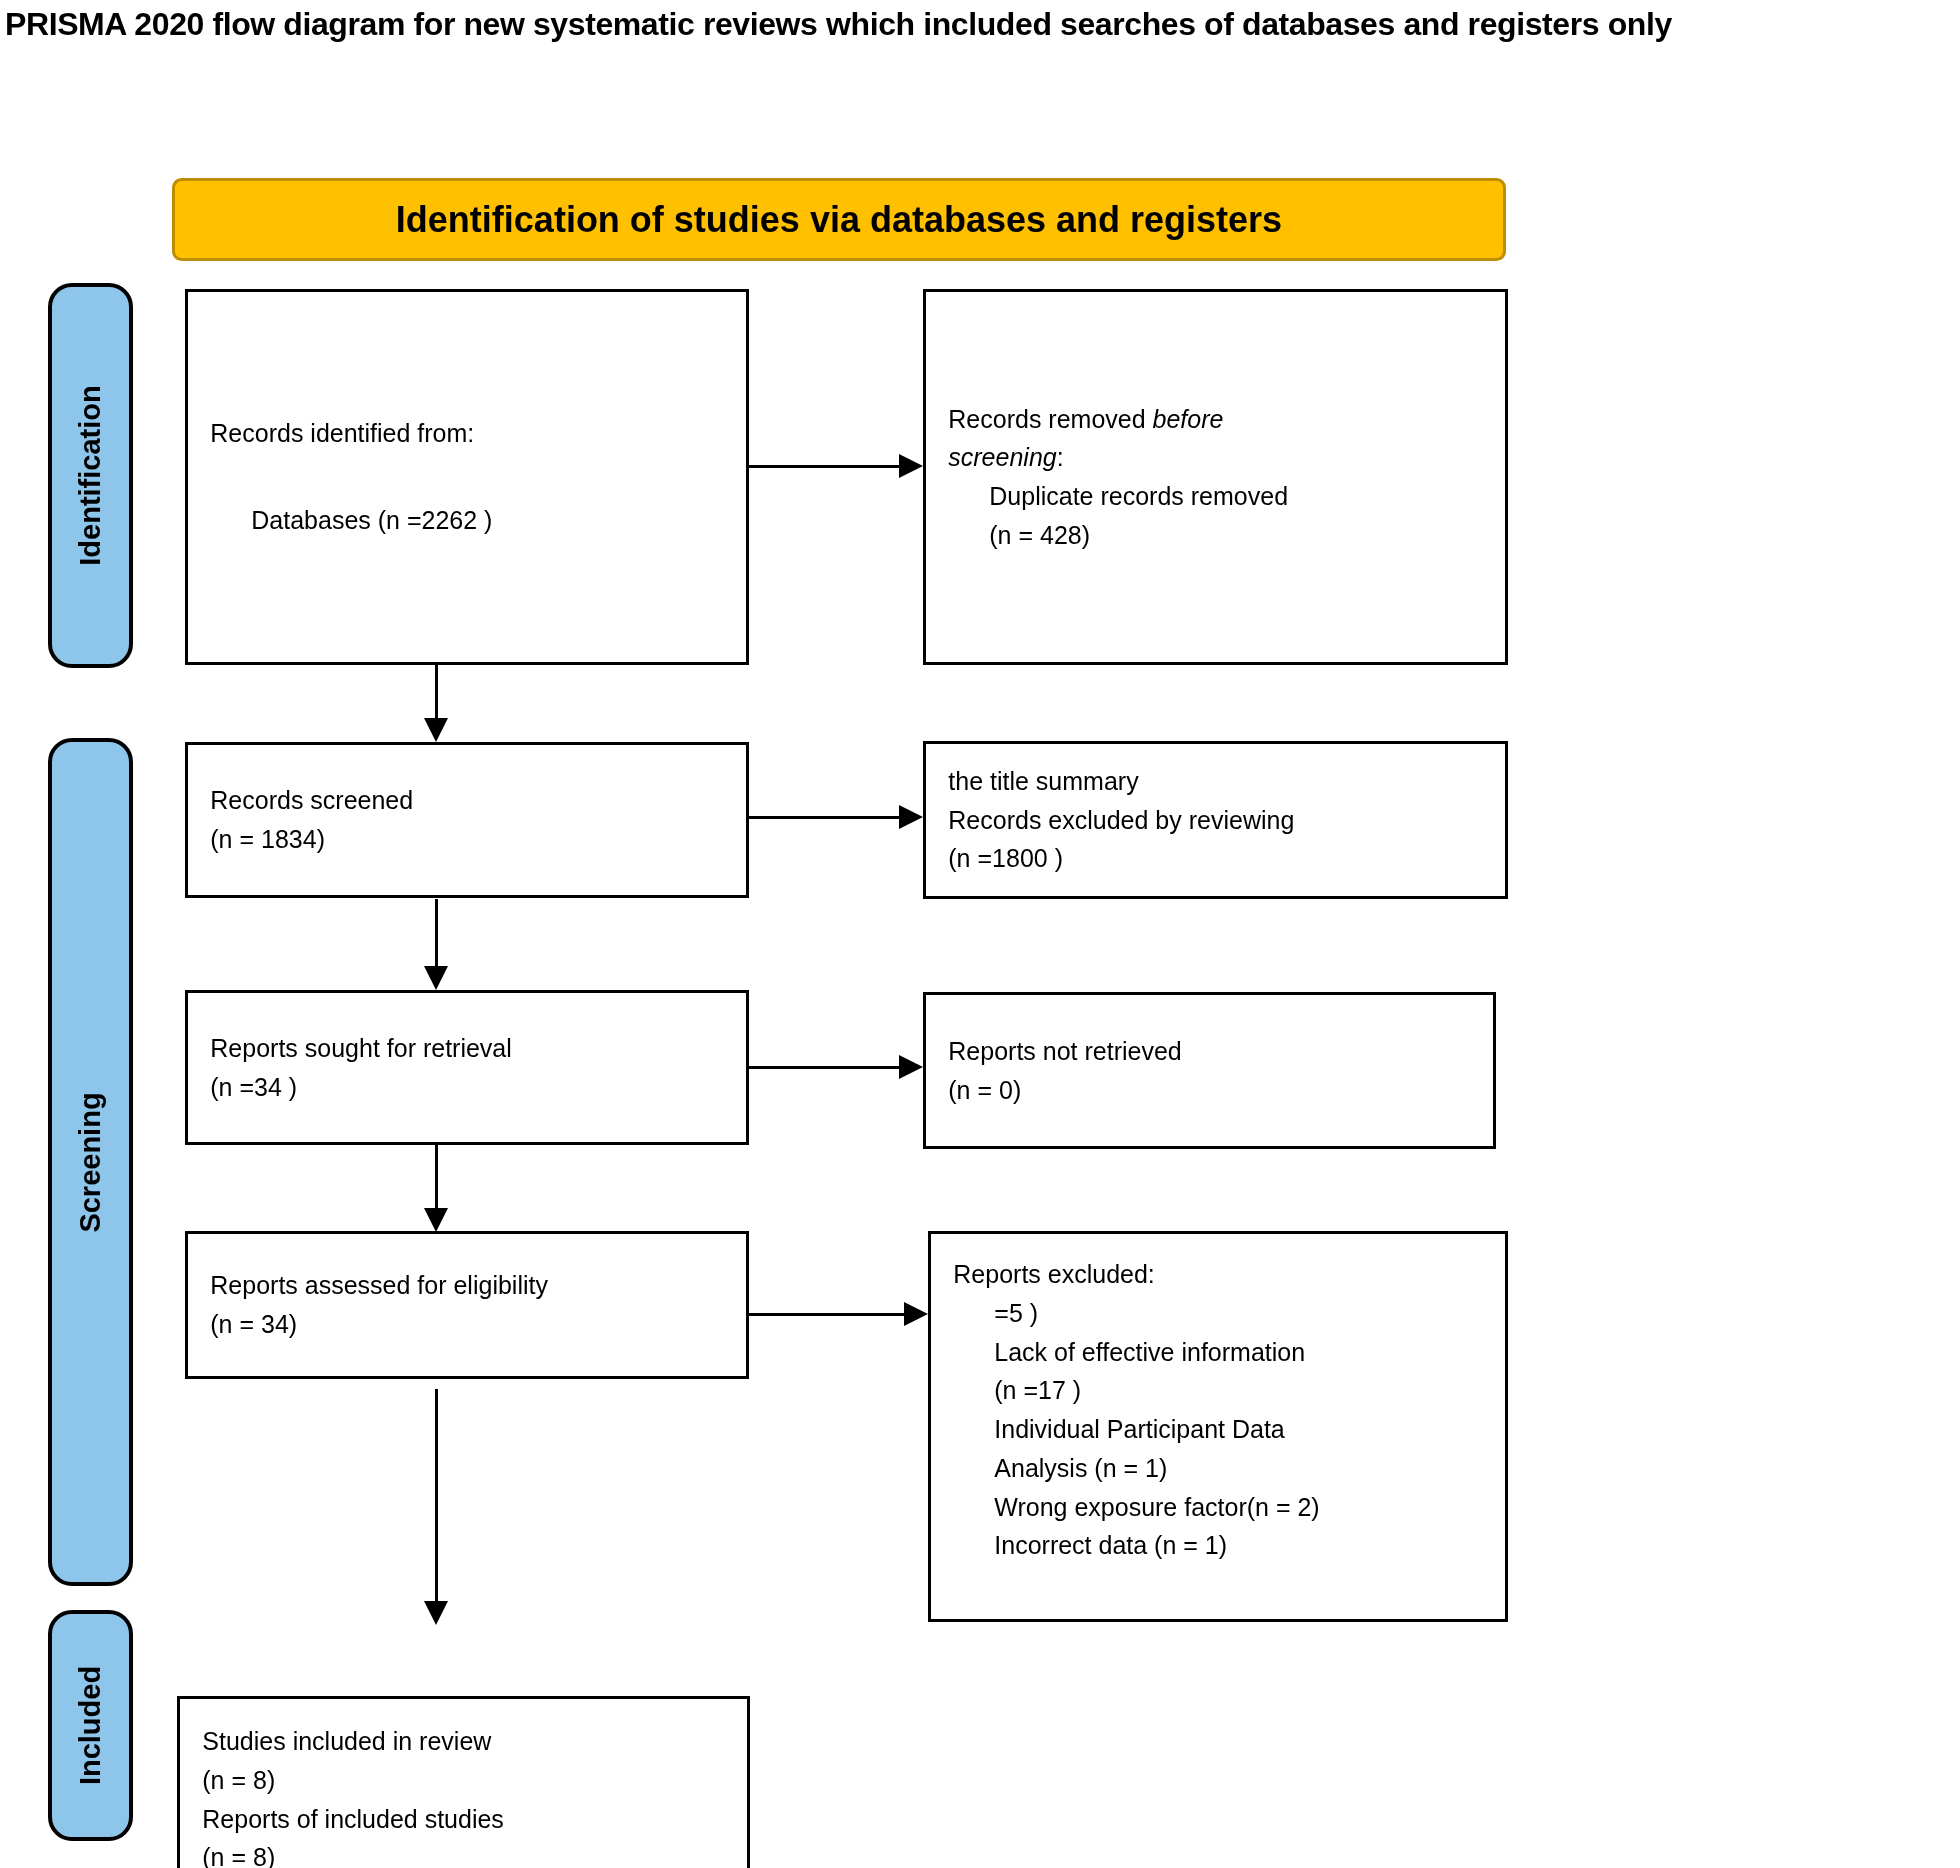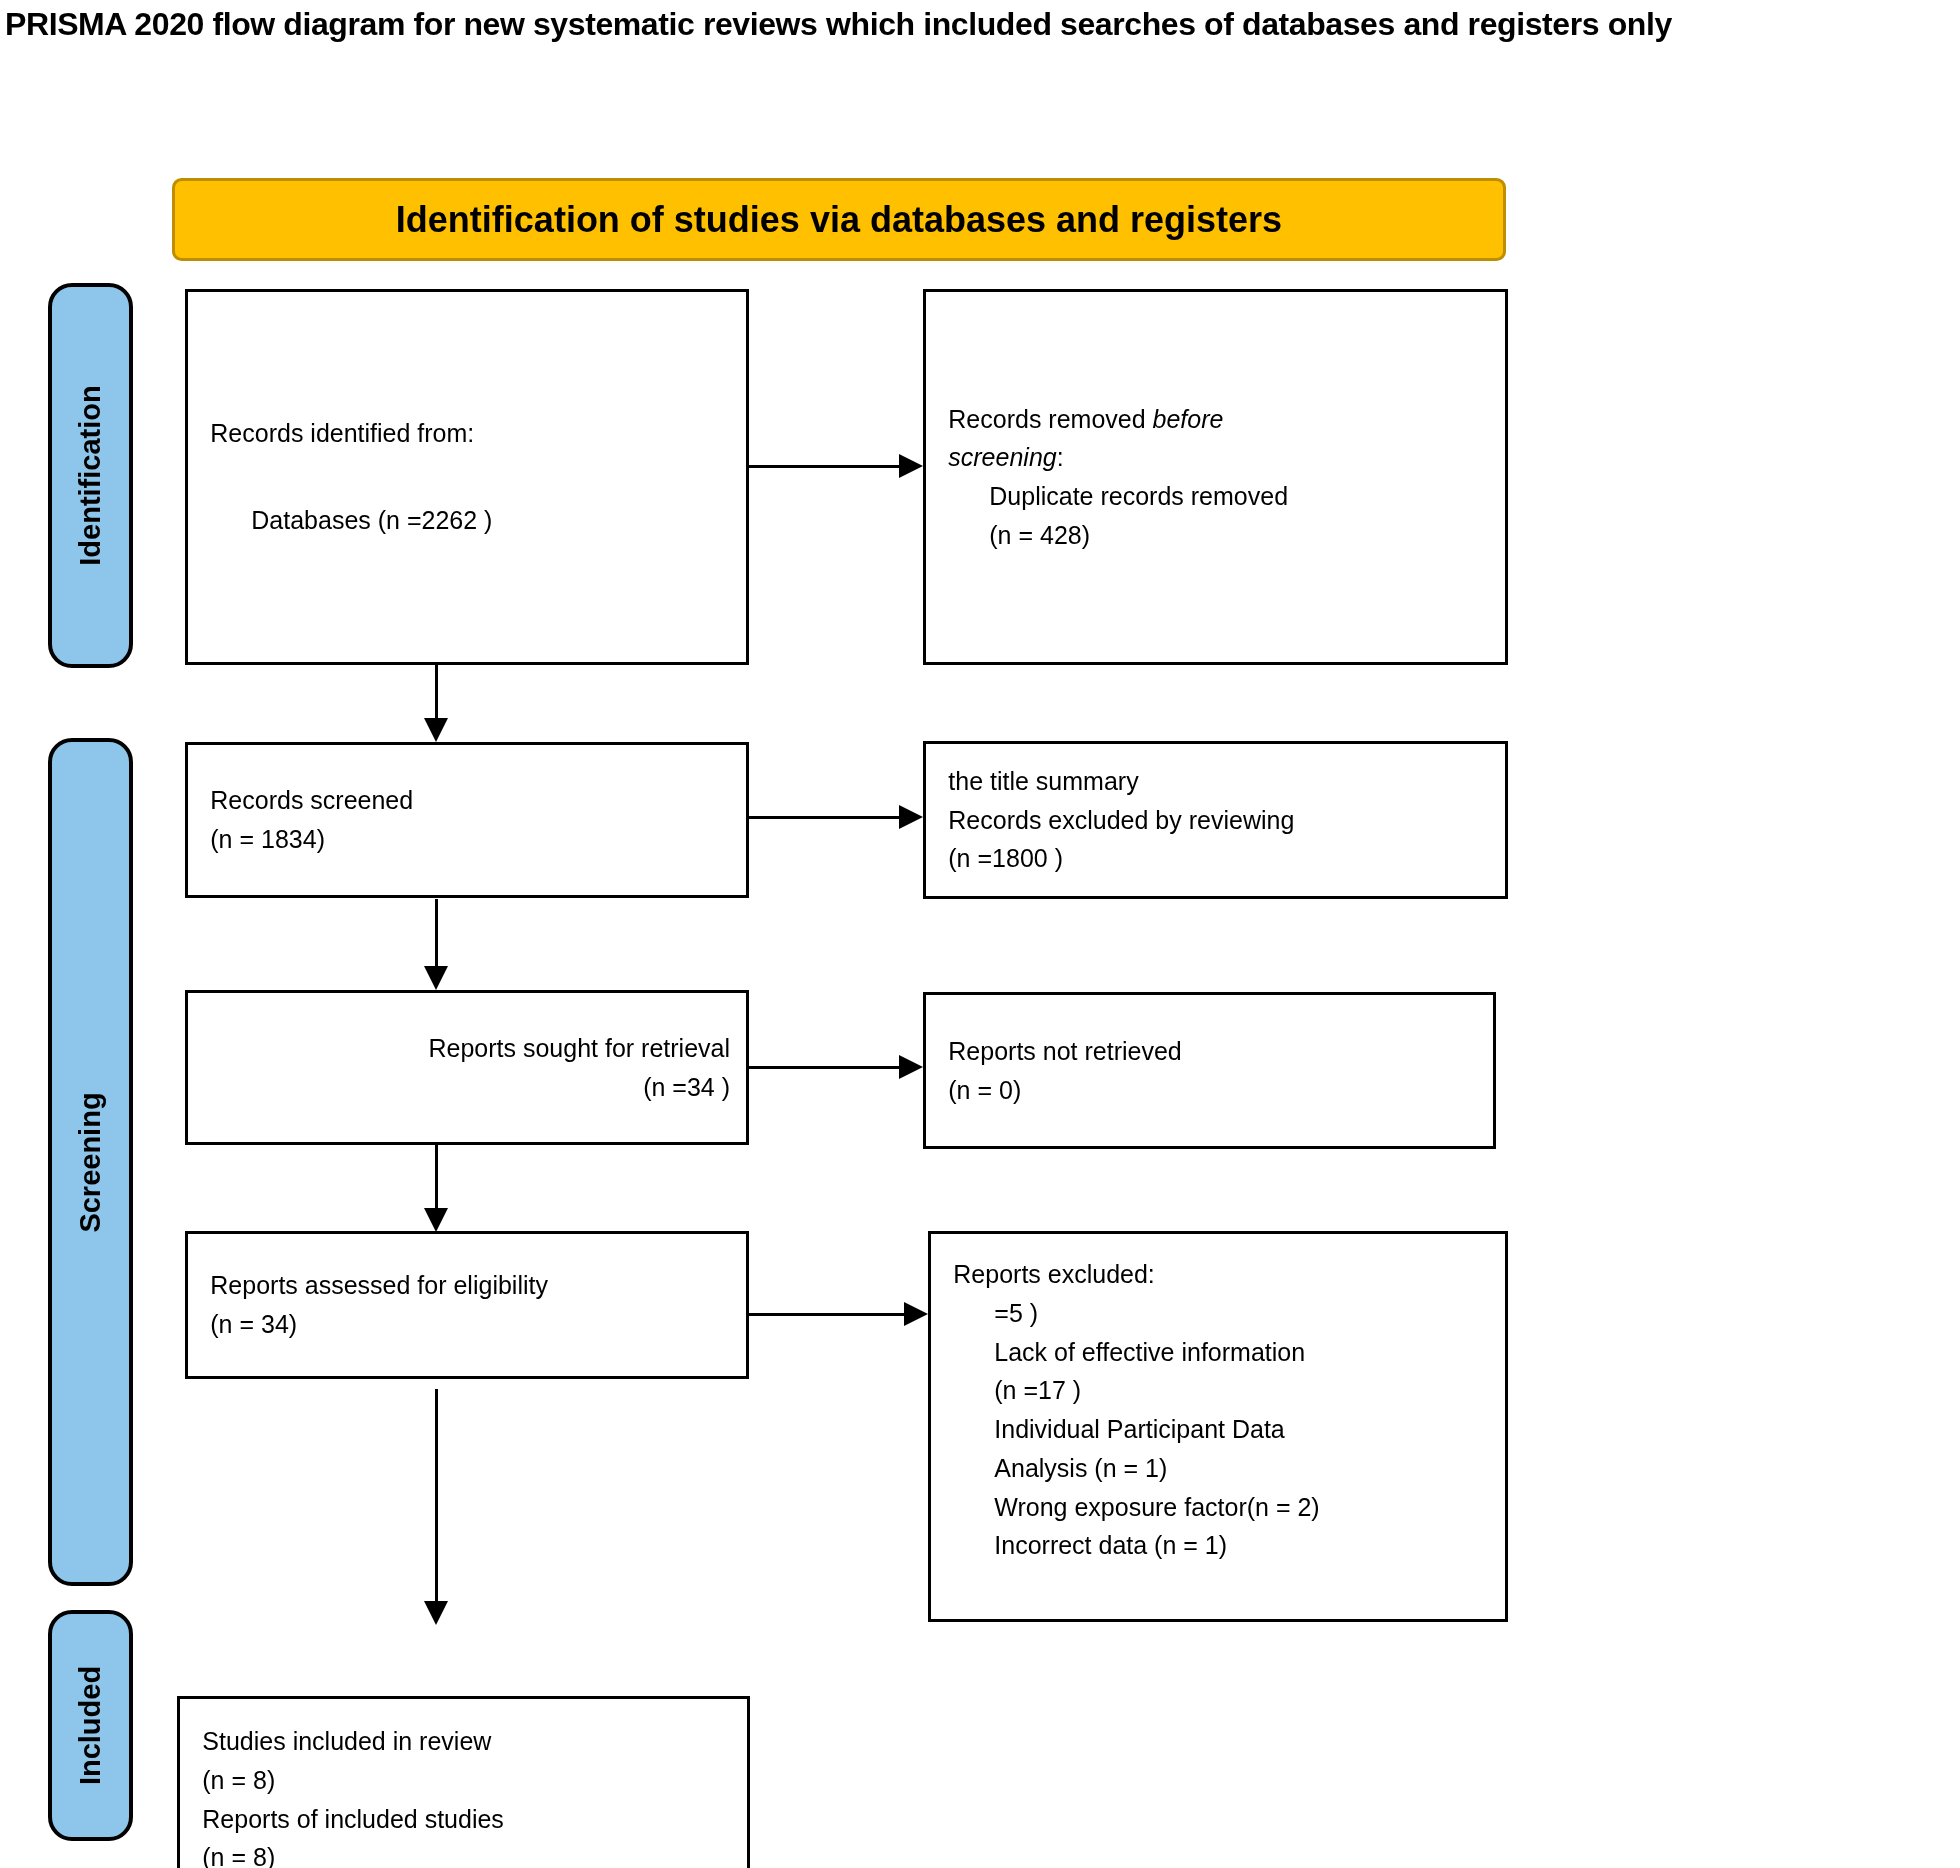--- a/index.html
+++ b/index.html
@@ -75,21 +75,21 @@
     font-size: 25px;
     line-height: 1.55;
   }
   .flowbox .indent { padding-left: 41px; }
   .flowbox.top-align { justify-content: flex-start; padding-top: 21px; }
 
   .b1 { left: 185px; top: 289px;  width: 564px; height: 376px; gap: 48px; }
   .b2 { left: 923px; top: 289px; width: 585px; height: 376px; }
   .b3 { left: 185px; top: 742px;  width: 564px; height: 156px; }
   .b4 { left: 923px; top: 741px; width: 585px; height: 158px; }
-  .b5 { left: 185px; top: 990px; width: 564px; height: 155px; text-align: right; }
+  .b5 { left: 185px; top: 990px; width: 564px; height: 155px; }
   .b6 { left: 923px; top: 992px; width: 573px; height: 157px; }
   .b7 { left: 185px; top: 1231px; width: 564px; height: 148px; }
   .b8 { left: 928px; top: 1231px; width: 580px; height: 391px; }
   .b9 { left: 177px; top: 1696px; width: 573px; height: 207px; }
 
   
   .arrow-h { position: absolute; height: 25.5px; }
   .arrow-h::before {
     content: ""; position: absolute; left: 0; right: 21px; top: 11.2px;
     height: 3.2px; background: #000;

